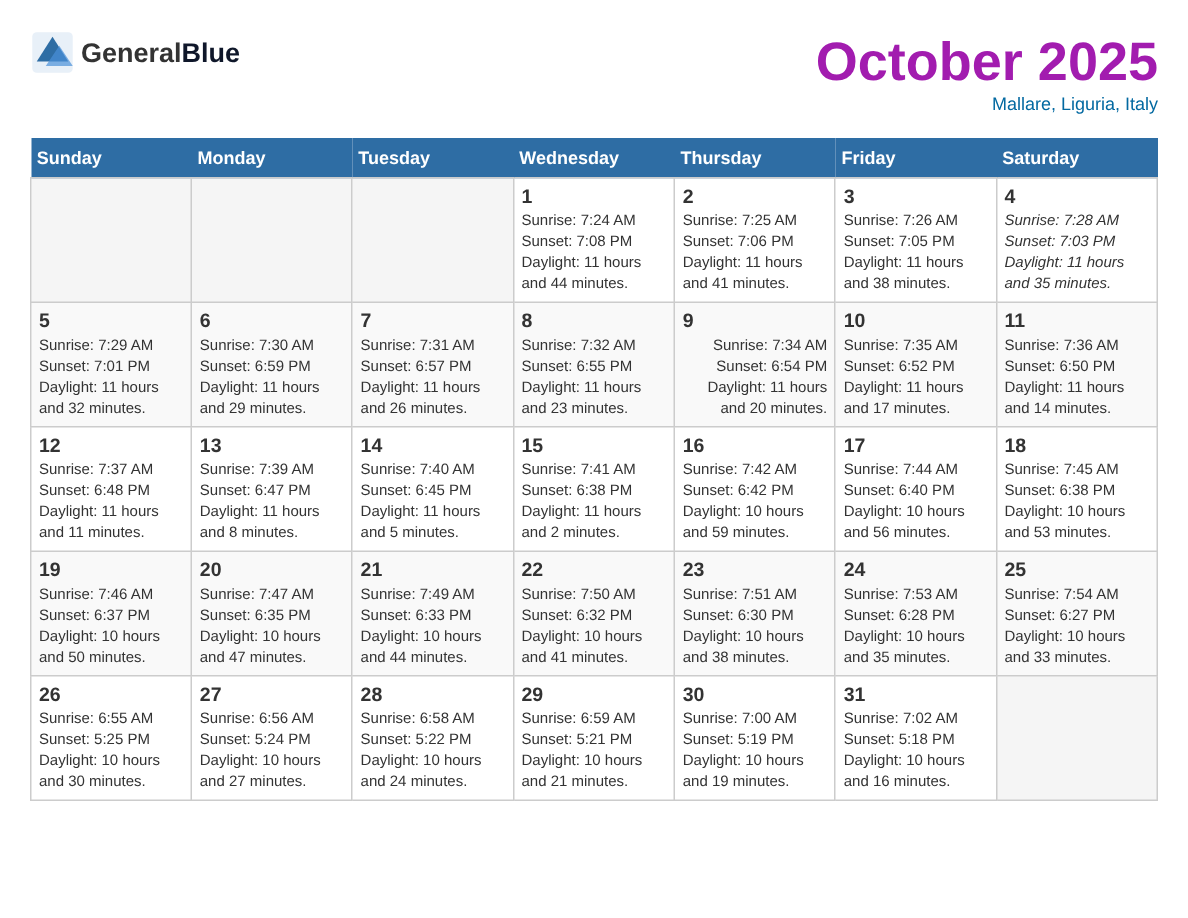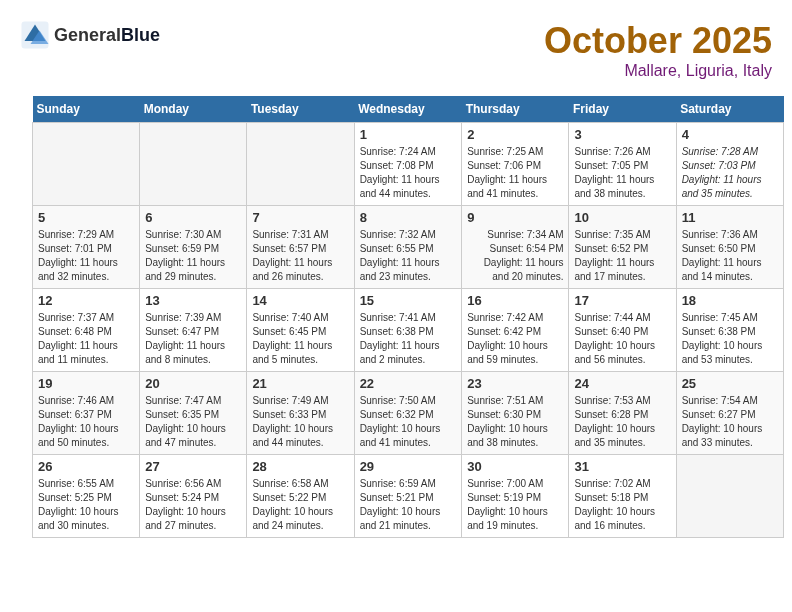--- a/index.html
+++ b/index.html
@@ -34,31 +34,30 @@
     .logo-icon {
       width: 30px;
       height: 30px;
     }
     .title-block {
       text-align: right;
     }
     .month-title {
       font-size: 36px;
       font-weight: bold;
-      color: #a16207;
+      color: #a21caf;
     }
     .location-title {
-      font-size: 16px;
-      color: #701a75;
+      font-size: 12px;
+      color: #0369a1;
     }
     .calendar {
       width: 100%;
       border-collapse: collapse;
       font-size: 11px;
-      margin-left: 12px;
     }
     .calendar thead th {
       background-color: #2e6da4;
       color: #fff;
       padding: 6px 4px;
       text-align: left;
       font-size: 12px;
       font-weight: bold;
     }
     .calendar tbody td {

